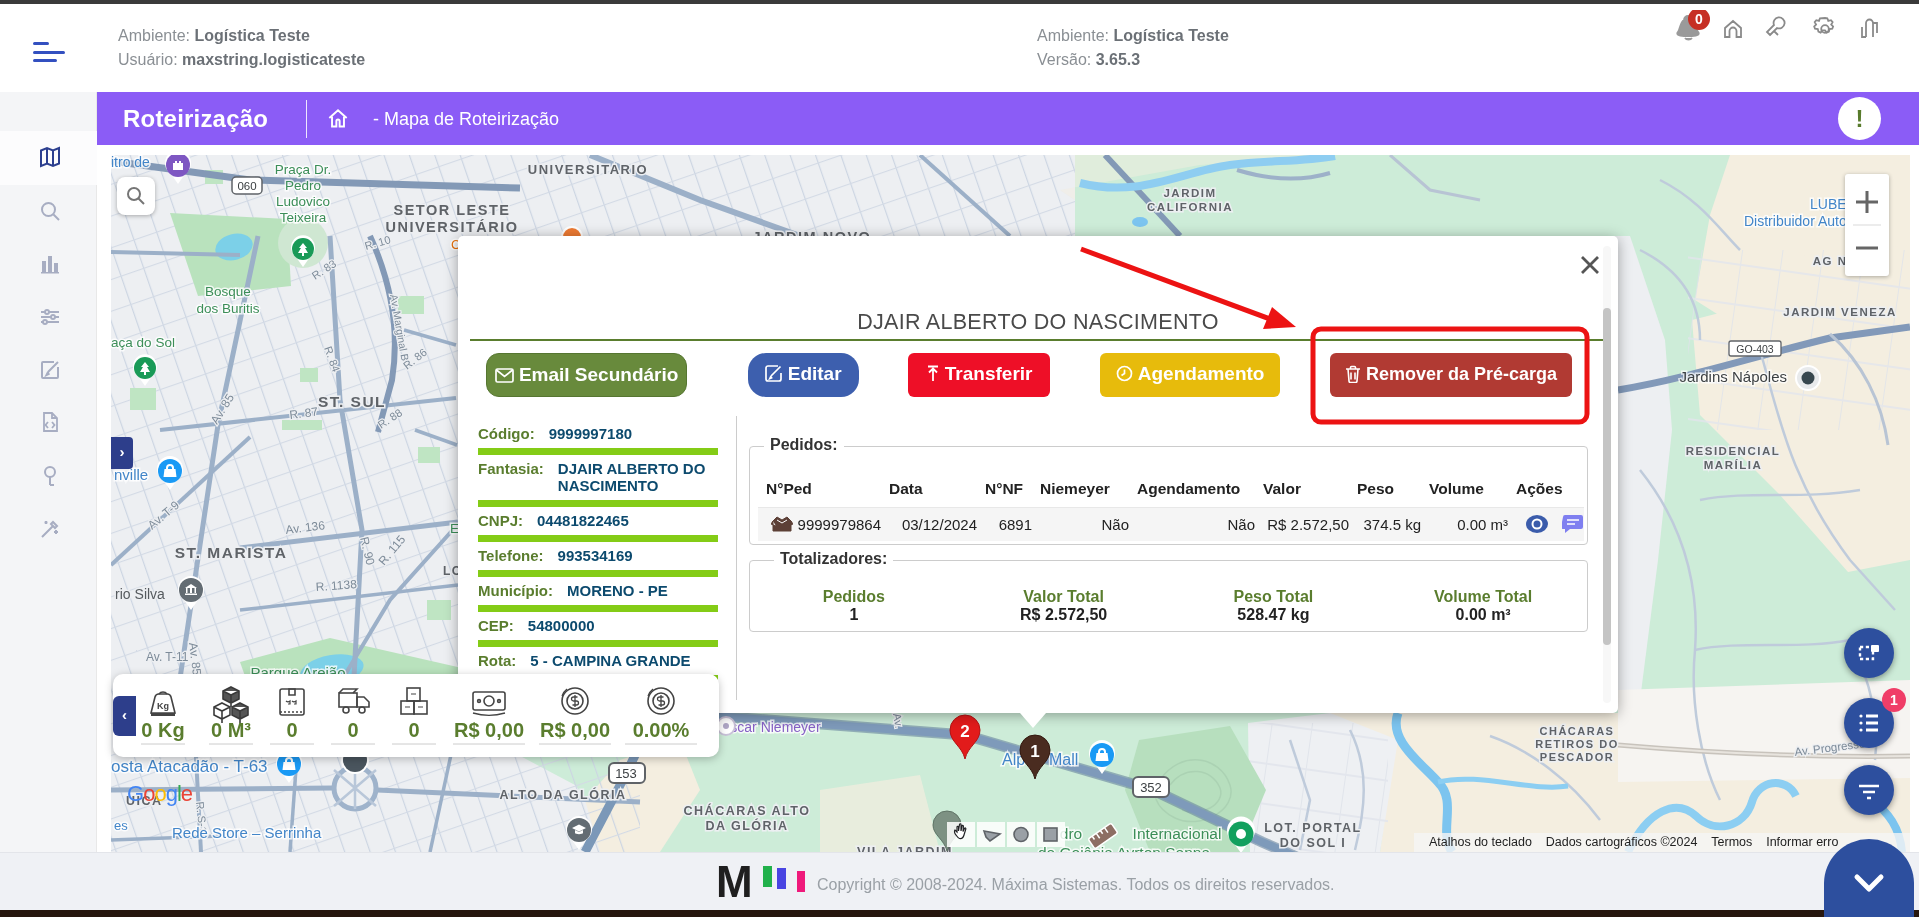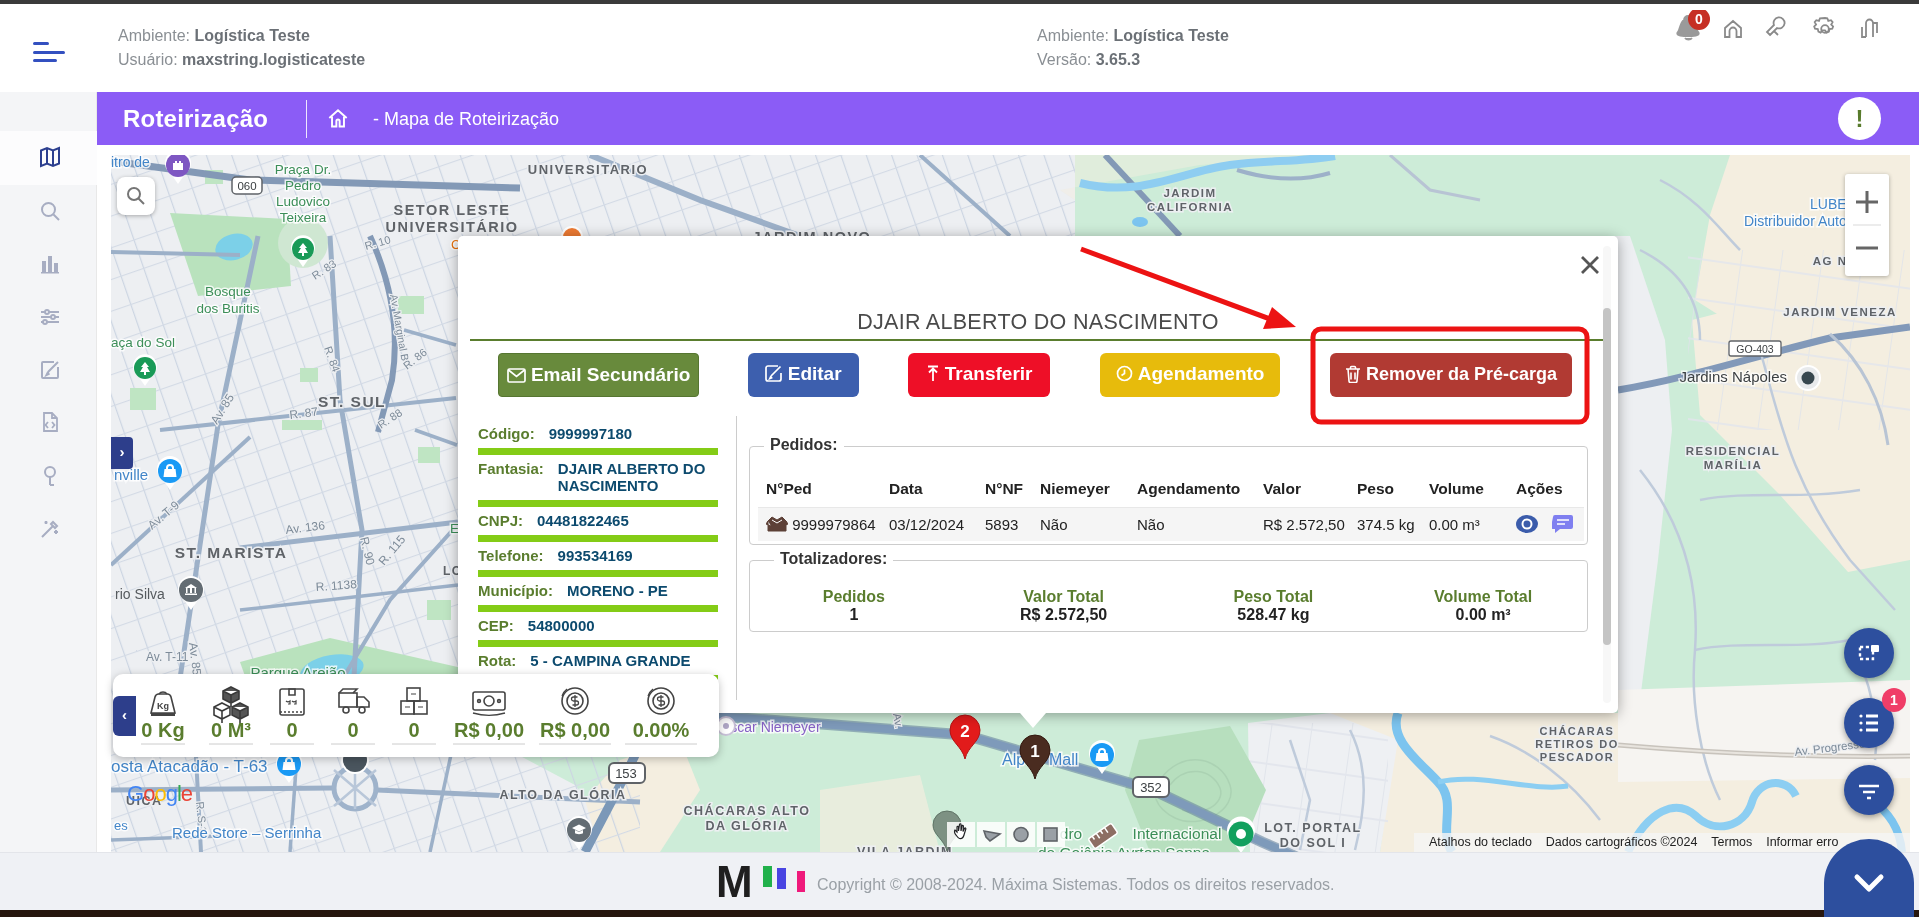--- a/index.html
+++ b/index.html
@@ -584,25 +584,25 @@
 
 <div class="abs" style="left:458px;top:236px;width:1160px;height:477px;background:#fff;border-radius:5px;box-shadow:0 2px 14px rgba(0,0,0,.35);"></div>
 <div class="abs" style="left:1020px;top:713px;width:0;height:0;border-left:13px solid transparent;border-right:13px solid transparent;border-top:15px solid #fff;"></div>
 <div class="abs" style="left:458px;top:236px;width:1160px;height:477px;">
   <div style="position:absolute;left:0;top:74px;width:1160px;text-align:center;font-size:21.5px;color:#4a4a4a;letter-spacing:0.3px;">DJAIR ALBERTO DO NASCIMENTO</div>
   <svg style="position:absolute;left:1120px;top:17px;" width="24" height="24" viewBox="0 0 24 24">
       <path d="M4 4 L20 20 M20 4 L4 20" stroke="#555" stroke-width="2.8"></path>
     </svg>
   <div style="position:absolute;left:12px;top:103px;width:1136px;height:2px;background:#5a7d2e;"></div>
 
-  <div style="position:absolute;left:40px;top:117px;width:201px;height:44px;background:#688a3c;border:1px solid #567631;border-radius:4px;color:#fff;font-weight:bold;font-size:19px;text-align:center;line-height:42px;"><svg width="19" height="15" viewBox="0 0 19 15" style="vertical-align:-2px;">
+  <div style="position:absolute;left:28px;top:117px;width:201px;height:44px;background:#688a3c;border:1px solid #567631;border-radius:13px;color:#fff;font-weight:bold;font-size:19px;text-align:center;line-height:42px;"><svg width="19" height="15" viewBox="0 0 19 15" style="vertical-align:-2px;">
         <rect x="1" y="1" width="17" height="13" rx="1.5" fill="none" stroke="#fff" stroke-width="1.7"></rect>
         <path d="M1.5 2 L9.5 8.5 L17.5 2" stroke="#fff" stroke-width="1.7" fill="none"></path>
       </svg>&nbsp;Email Secundário</div>
-  <div style="position:absolute;left:290px;top:117px;width:111px;height:44px;background:#3d5fae;border-radius:6px;color:#fff;font-weight:bold;font-size:19px;text-align:center;line-height:42px;"><svg width="17" height="17" viewBox="0 0 17 17" style="vertical-align:-2px;">
+  <div style="position:absolute;left:290px;top:117px;width:111px;height:44px;background:#3d5fae;border-radius:18px;color:#fff;font-weight:bold;font-size:19px;text-align:center;line-height:42px;"><svg width="17" height="17" viewBox="0 0 17 17" style="vertical-align:-2px;">
         <path d="M13 1 H3 a2 2 0 0 0 -2 2 V14 a2 2 0 0 0 2 2 H14 a2 2 0 0 0 2 -2 V8" fill="none" stroke="#fff" stroke-width="1.7"></path>
         <path d="M6 11 L15.5 1.5 M6 11 l-1.2 2.6 2.6-1.2" stroke="#fff" stroke-width="1.7" fill="none"></path>
       </svg>&nbsp;Editar</div>
   <div style="position:absolute;left:450px;top:117px;width:142px;height:44px;background:#ee0f27;border-radius:6px;color:#fff;font-weight:bold;font-size:19px;text-align:center;line-height:42px;"><svg width="14" height="17" viewBox="0 0 14 17" style="vertical-align:-2px;">
         <path d="M7 16 V4 M3 7.5 L7 3.5 L11 7.5 M2 1.5 h10" stroke="#fff" stroke-width="1.8" fill="none"></path>
       </svg>&nbsp;Transferir</div>
   <div style="position:absolute;left:642px;top:117px;width:180px;height:44px;background:#e7bb0c;border-radius:6px;color:#fff;font-weight:bold;font-size:19px;text-align:center;line-height:42px;"><svg width="17" height="17" viewBox="0 0 17 17" style="vertical-align:-2px;">
         <circle cx="8.5" cy="8.5" r="7" fill="none" stroke="#fff" stroke-width="1.7"></circle>
         <path d="M8.5 4.5 V8.5 L5.5 10.5" stroke="#fff" stroke-width="1.7" fill="none"></path>
       </svg>&nbsp;Agendamento</div>
@@ -679,21 +679,21 @@
           <th style="width:72px;">Peso</th>
           <th style="width:87px;">Volume</th>
           <th>Ações</th>
         </tr>
 <tr>
           <td><svg width="22" height="18" viewBox="0 0 22 18" style="vertical-align:-3px;">
               <path d="M2 6 L6 2 L11 5 L16 2 L20 6 L20 16 L2 16 Z M2 6 L0 9 L5 11 M20 6 L22 9 L17 11 M11 5 v4" fill="#5d4037" stroke="#5d4037"></path>
               <path d="M6 5 l5 3 5 -3" stroke="#fff" fill="none"></path>
             </svg> 9999979864</td>
           <td>03/12/2024</td>
-          <td>5893</td>
+          <td>6891</td>
           <td>Não</td>
           <td>Não</td>
           <td>R$ 2.572,50</td>
           <td>374.5 kg</td>
           <td>0.00 m³</td>
           <td>
 <svg width="26" height="20" viewBox="0 0 26 20" style="vertical-align:-5px;">
               <ellipse cx="11" cy="10" rx="11" ry="9" fill="#3b5cab"></ellipse>
               <circle cx="11" cy="10" r="4.5" fill="none" stroke="#fff" stroke-width="2"></circle>
             </svg>
@@ -701,21 +701,21 @@
               <path d="M1 3 a2 2 0 0 1 2-2 h16 a2 2 0 0 1 2 2 v10 a2 2 0 0 1 -2 2 h-11 l-5 4 v-4 h-2 a2 2 0 0 1 -2-2 z" fill="#7f7ff0"></path>
               <path d="M5 6 h12 M5 10 h8" stroke="#fff" stroke-width="1.6"></path>
             </svg>
 </td>
         </tr>
 </tbody>
     </table>
 </div>
 <style>
 #pt2 th{font-size:15.5px;color:#222;text-align:left;font-weight:bold;padding:8px 0 9px 8px;background:#fff;border-bottom:1px solid #e8e8e8;font-family:"Liberation Sans",sans-serif;}
-#pt2 td{font-size:15px;color:#222;padding:6px 0 7px 8px;background:#f5f5f5;}
+#pt2 td{font-size:15px;color:#222;padding:6px 0 7px 8px;background:#f5f5f5;text-align:right;}
 </style>
 <div style="position:absolute;left:749px;top:588px;width:839px;display:flex;">
  <div style="width:25%">
       <div class="totlb">Pedidos</div>
       <div class="totvl">1</div>
     </div>
  <div style="width:25%">
       <div class="totlb">Valor Total</div>
       <div class="totvl">R$ 2.572,50</div>
     </div>

